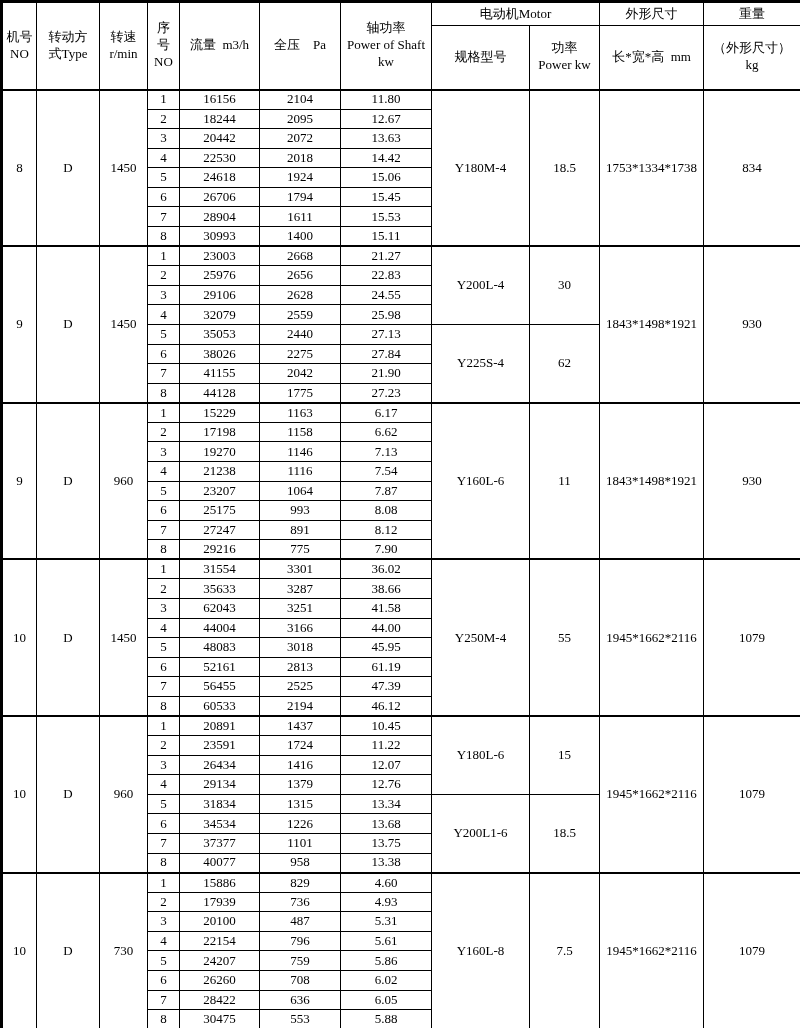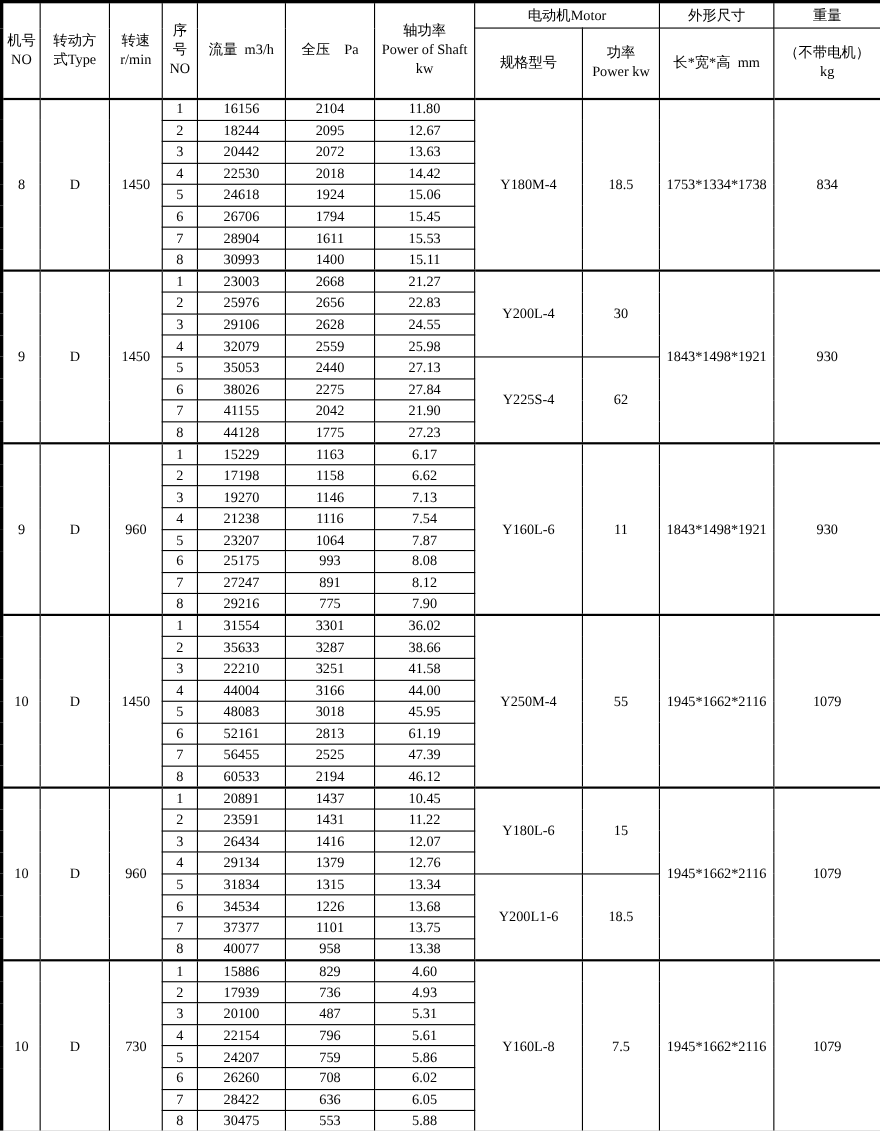--- a/index.html
+++ b/index.html
@@ -80,21 +80,21 @@
 kw</th>
         <th colspan="2">电动机Motor</th>
         <th>外形尺寸</th>
         <th>重量</th>
       </tr>
       <tr class="h-sub">
         <th>规格型号</th>
         <th>功率
 Power kw</th>
         <th>长*宽*高  mm</th>
-        <th>（不带电机）
+        <th>（外形尺寸）
 kg</th>
       </tr>
     </thead>
     <tbody>
         <tr class="block-start">
           <td rowspan="8">8</td>
           <td rowspan="8">D</td>
           <td rowspan="8">1450</td>
           <td>1</td>
           <td>16156</td>
@@ -273,21 +273,21 @@
           <td rowspan="8">1079</td>
         </tr>
         <tr>
           <td>2</td>
           <td>35633</td>
           <td>3287</td>
           <td>38.66</td>
         </tr>
         <tr>
           <td>3</td>
-          <td>22210</td>
+          <td>62043</td>
           <td>3251</td>
           <td>41.58</td>
         </tr>
         <tr>
           <td>4</td>
           <td>44004</td>
           <td>3166</td>
           <td>44.00</td>
         </tr>
         <tr>
@@ -323,21 +323,21 @@
           <td>1437</td>
           <td>10.45</td>
           <td rowspan="4">Y180L-6</td>
           <td rowspan="4">15</td>
           <td rowspan="8">1945*1662*2116</td>
           <td rowspan="8">1079</td>
         </tr>
         <tr>
           <td>2</td>
           <td>23591</td>
-          <td>1431</td>
+          <td>1724</td>
           <td>11.22</td>
         </tr>
         <tr>
           <td>3</td>
           <td>26434</td>
           <td>1416</td>
           <td>12.07</td>
         </tr>
         <tr>
           <td>4</td>

